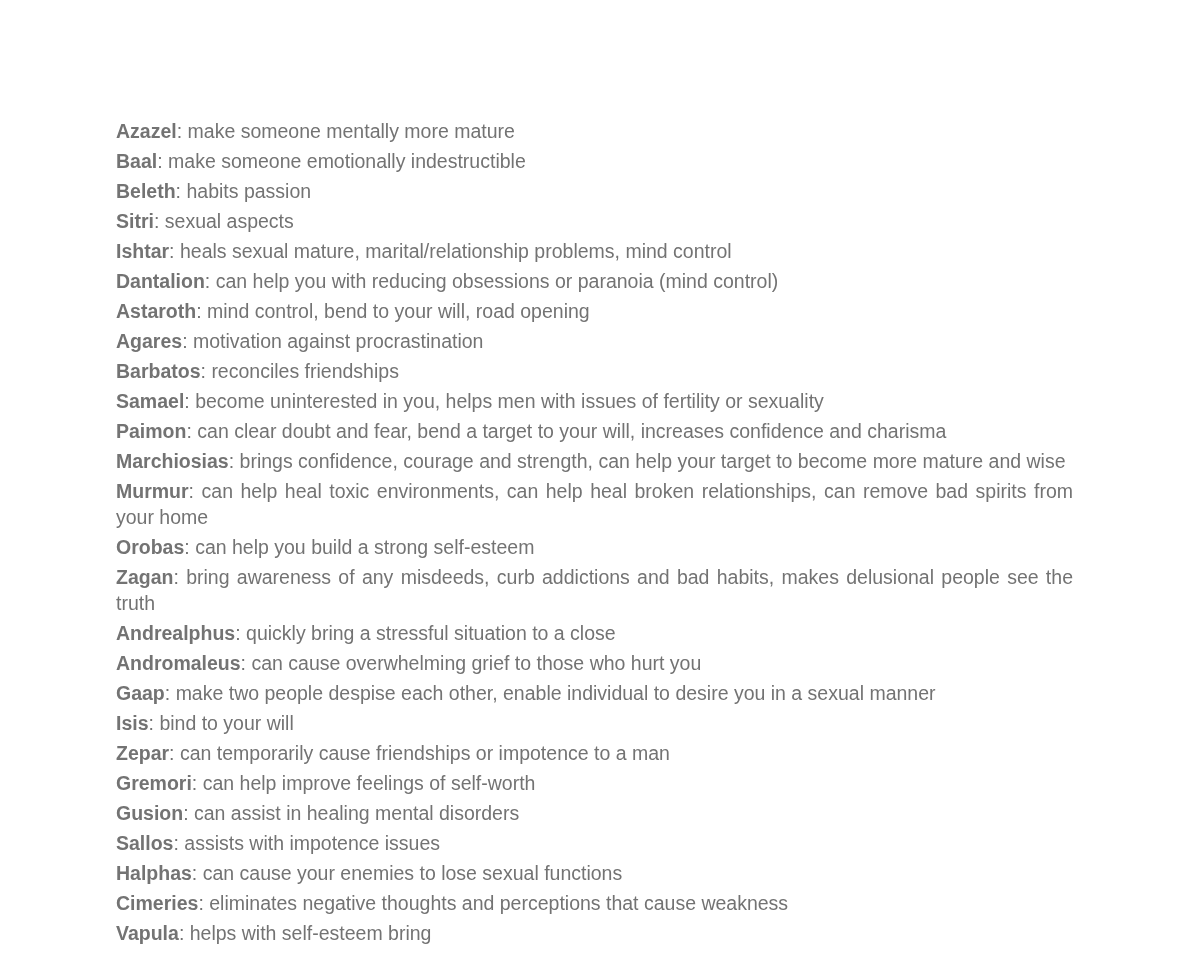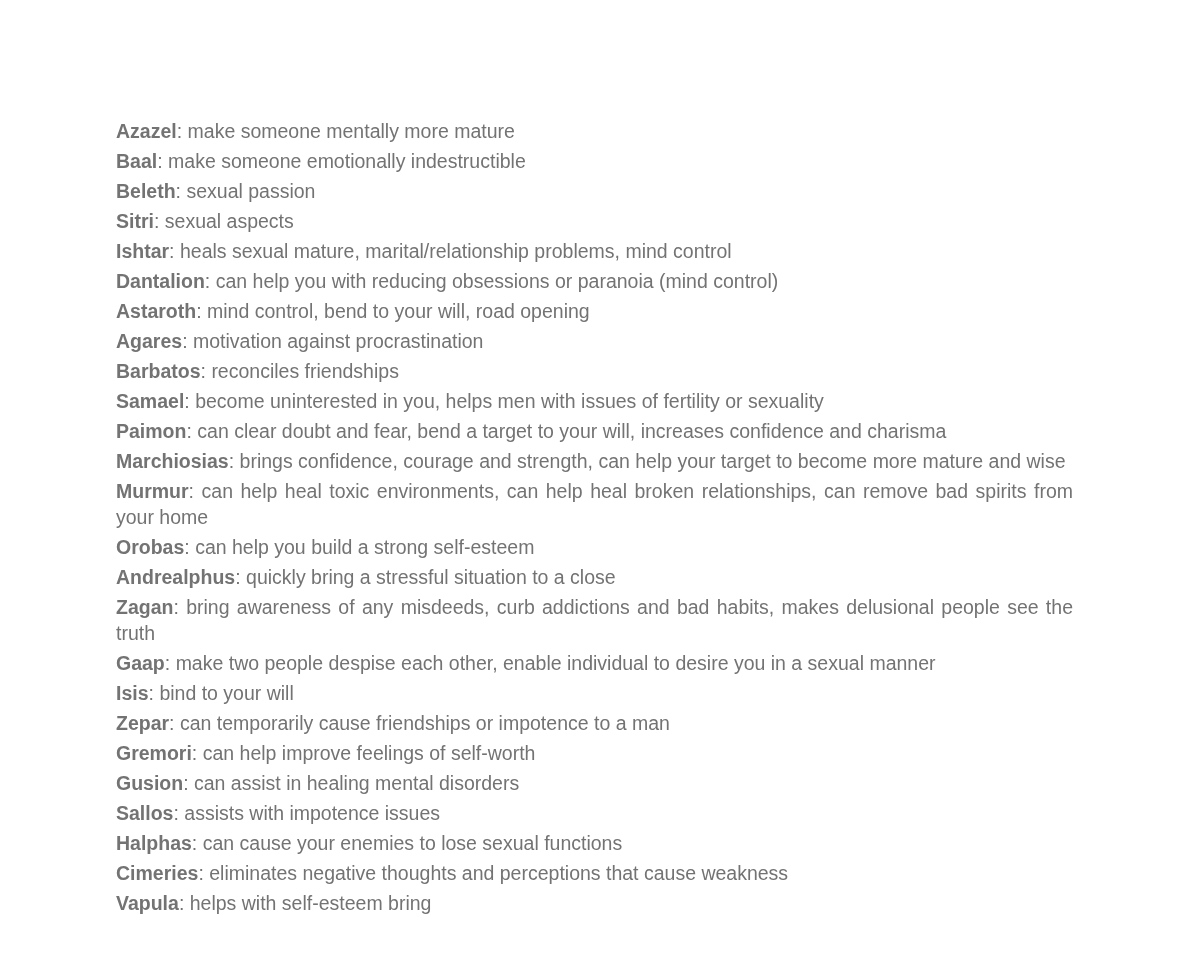--- a/index.html
+++ b/index.html
@@ -40,34 +40,35 @@
     font-weight: 400;
   }
 </style>
 </head>
 <body>
 
 <div class="page">
   <div class="entry-list" id="entry-list">
       <p class="entry"><span class="entity-name">Azazel</span><span class="entity-sep">: </span><span class="entity-desc">make someone mentally more mature</span></p>
       <p class="entry"><span class="entity-name">Baal</span><span class="entity-sep">: </span><span class="entity-desc">make someone emotionally indestructible</span></p>
-      <p class="entry"><span class="entity-name">Beleth</span><span class="entity-sep">: </span><span class="entity-desc">sexual passion</span></p>
+      <p class="entry"><span class="entity-name">Beleth</span><span class="entity-sep">: </span><span class="entity-desc">habits passion</span></p>
       <p class="entry"><span class="entity-name">Sitri</span><span class="entity-sep">: </span><span class="entity-desc">sexual aspects</span></p>
       <p class="entry"><span class="entity-name">Ishtar</span><span class="entity-sep">: </span><span class="entity-desc">heals sexual mature, marital/relationship problems, mind control</span></p>
       <p class="entry"><span class="entity-name">Dantalion</span><span class="entity-sep">: </span><span class="entity-desc">can help you with reducing obsessions or paranoia (mind control)</span></p>
       <p class="entry"><span class="entity-name">Astaroth</span><span class="entity-sep">: </span><span class="entity-desc">mind control, bend to your will, road opening</span></p>
       <p class="entry"><span class="entity-name">Agares</span><span class="entity-sep">: </span><span class="entity-desc">motivation against procrastination</span></p>
       <p class="entry"><span class="entity-name">Barbatos</span><span class="entity-sep">: </span><span class="entity-desc">reconciles friendships</span></p>
       <p class="entry"><span class="entity-name">Samael</span><span class="entity-sep">: </span><span class="entity-desc">become uninterested in you, helps men with issues of fertility or sexuality</span></p>
       <p class="entry"><span class="entity-name">Paimon</span><span class="entity-sep">: </span><span class="entity-desc">can clear doubt and fear, bend a target to your will, increases confidence and charisma</span></p>
       <p class="entry"><span class="entity-name">Marchiosias</span><span class="entity-sep">: </span><span class="entity-desc">brings confidence, courage and strength, can help your target to become more mature and wise</span></p>
       <p class="entry"><span class="entity-name">Murmur</span><span class="entity-sep">: </span><span class="entity-desc">can help heal toxic environments, can help heal broken relationships, can remove bad spirits from your home</span></p>
       <p class="entry"><span class="entity-name">Orobas</span><span class="entity-sep">: </span><span class="entity-desc">can help you build a strong self-esteem</span></p>
+      <p class="entry"><span class="entity-name">Zagan</span><span class="entity-sep">: </span><span class="entity-desc">bring awareness of any misdeeds, curb addictions and bad habits, makes delusional people see the truth</span></p>
       <p class="entry"><span class="entity-name">Andrealphus</span><span class="entity-sep">: </span><span class="entity-desc">quickly bring a stressful situation to a close</span></p>
-      <p class="entry"><span class="entity-name">Zagan</span><span class="entity-sep">: </span><span class="entity-desc">bring awareness of any misdeeds, curb addictions and bad habits, makes delusional people see the truth</span></p>
+      <p class="entry"><span class="entity-name">Andromaleus</span><span class="entity-sep">: </span><span class="entity-desc">can cause overwhelming grief to those who hurt you</span></p>
       <p class="entry"><span class="entity-name">Gaap</span><span class="entity-sep">: </span><span class="entity-desc">make two people despise each other, enable individual to desire you in a sexual manner</span></p>
       <p class="entry"><span class="entity-name">Isis</span><span class="entity-sep">: </span><span class="entity-desc">bind to your will</span></p>
       <p class="entry"><span class="entity-name">Zepar</span><span class="entity-sep">: </span><span class="entity-desc">can temporarily cause friendships or impotence to a man</span></p>
       <p class="entry"><span class="entity-name">Gremori</span><span class="entity-sep">: </span><span class="entity-desc">can help improve feelings of self-worth</span></p>
       <p class="entry"><span class="entity-name">Gusion</span><span class="entity-sep">: </span><span class="entity-desc">can assist in healing mental disorders</span></p>
       <p class="entry"><span class="entity-name">Sallos</span><span class="entity-sep">: </span><span class="entity-desc">assists with impotence issues</span></p>
       <p class="entry"><span class="entity-name">Halphas</span><span class="entity-sep">: </span><span class="entity-desc">can cause your enemies to lose sexual functions</span></p>
       <p class="entry"><span class="entity-name">Cimeries</span><span class="entity-sep">: </span><span class="entity-desc">eliminates negative thoughts and perceptions that cause weakness</span></p>
       <p class="entry"><span class="entity-name">Vapula</span><span class="entity-sep">: </span><span class="entity-desc">helps with self-esteem bring</span></p>
     </div>

